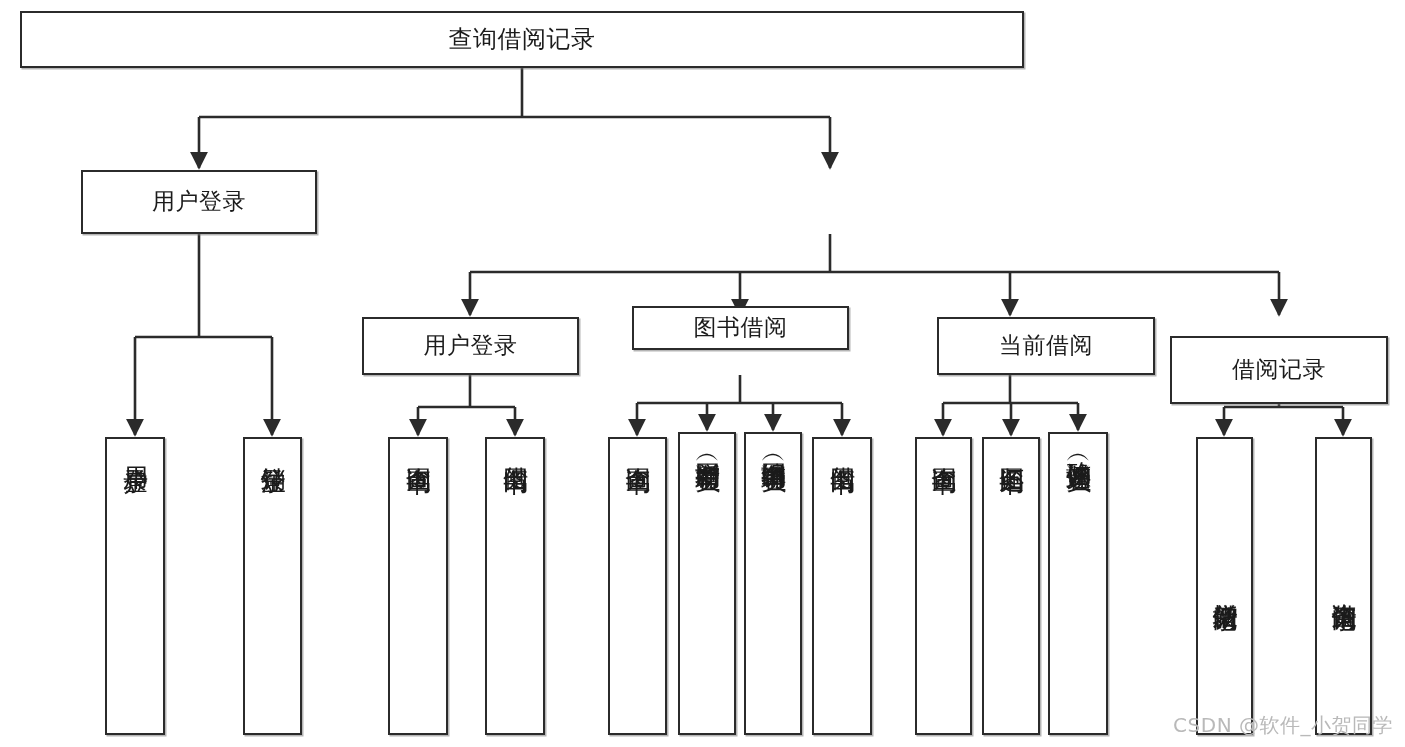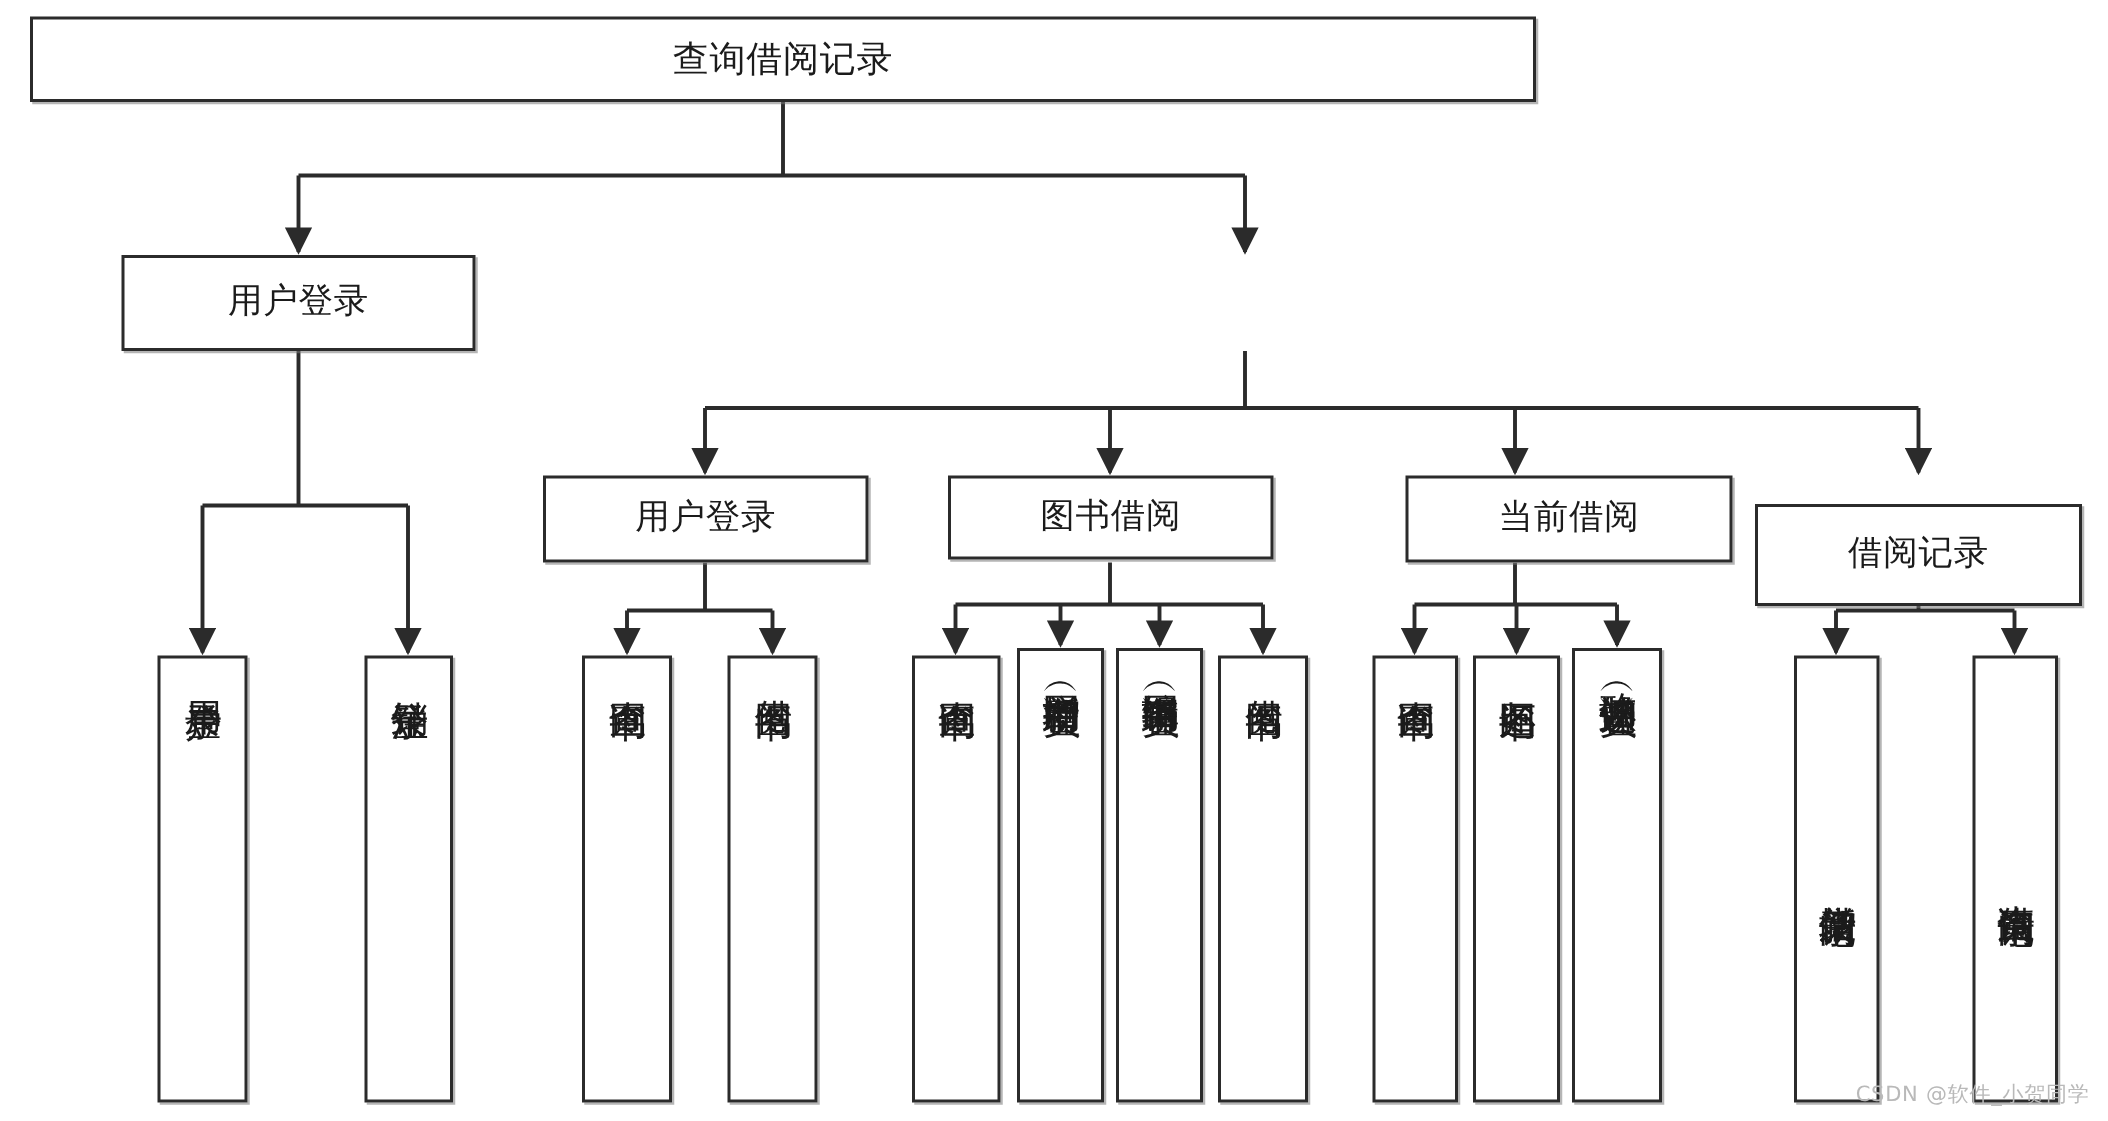--- a/index.html
+++ b/index.html
@@ -65,21 +65,21 @@
     white-space: nowrap;
   }
   .node.v.mid {
     align-items: center;
     padding-top: 0;
   }
   #watermark {
     position: absolute;
     right: 12px;
     bottom: 8px;
-    font-size: 14px;
+    font-size: 20px;
     color: #b9b9b9;
     letter-spacing: 0.5px;
     white-space: nowrap;
     user-select: none;
   }
 </style>
 </head>
 <body>
 
 <div id="canvas">
@@ -138,21 +138,21 @@
     <span class="label">查询借阅记录</span>
   </div>
 
   <div class="node h" style="left:81px; top:170px; width:236px; height:64px;">
     <span class="label">用户登录</span>
   </div>
 
   <div class="node h" style="left:362px; top:317px; width:217px; height:58px;">
     <span class="label">用户登录</span>
   </div>
-  <div class="node h" style="left:632px; top:317px; width:217px; height:56px;">
+  <div class="node h" style="left:632px; top:306px; width:217px; height:44px;">
     <span class="label">图书借阅</span>
   </div>
   <div class="node h" style="left:901px; top:317px; width:218px; height:58px;margin-left:36px;">
     <span class="label">当前借阅</span>
   </div>
   <div class="node h" style="left:1170px; top:336px; width:218px; height:68px;">
     <span class="label">借阅记录</span>
   </div>
 
   <div class="node v" style="left:105px; top:437px; width:60px; height:298px;">

